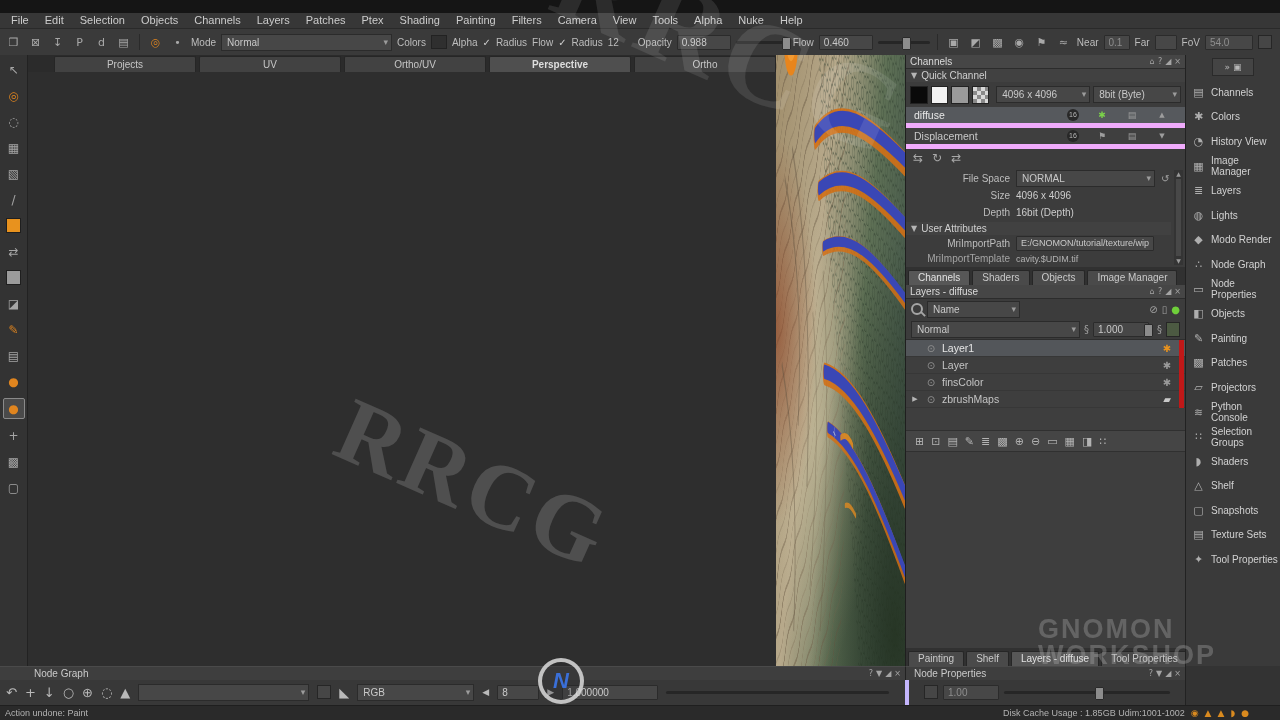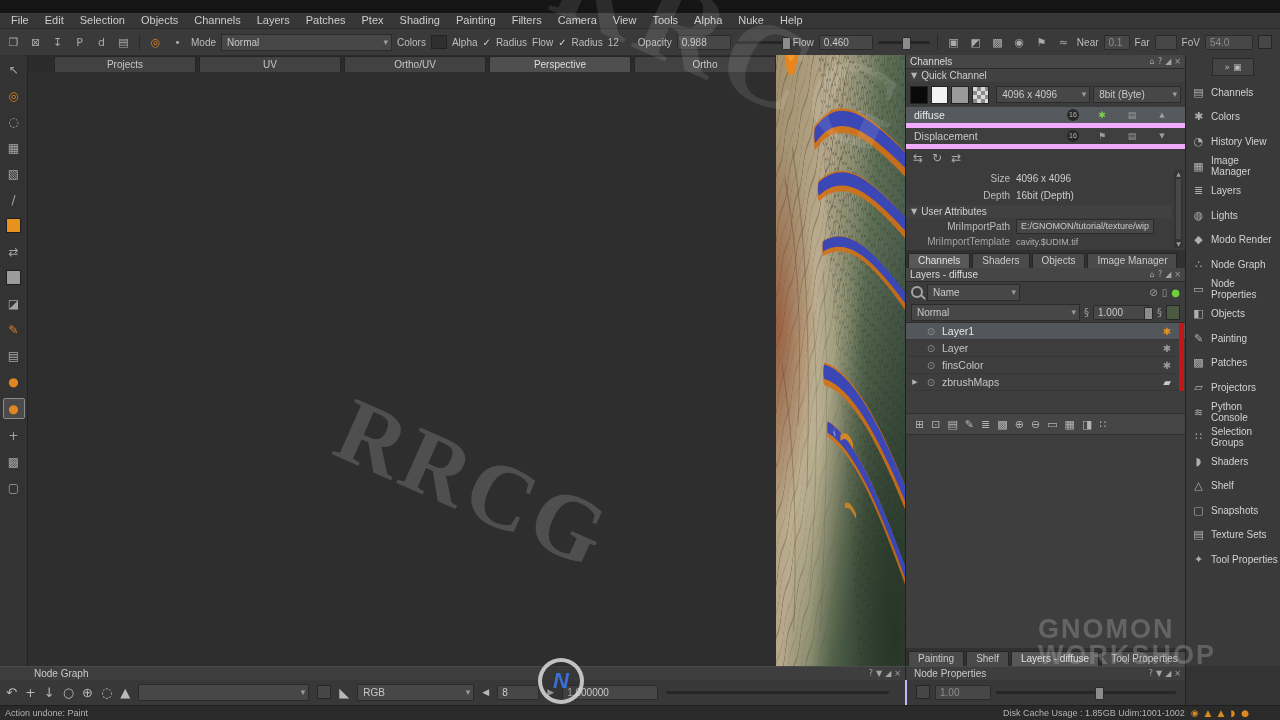--- a/index.html
+++ b/index.html
@@ -30,21 +30,21 @@
   
   .main{position:absolute;top:55px;left:0;width:1280px;height:611px;display:flex;}
   .lefttools{width:28px;background:#333333;border-right:1px solid #222;display:flex;flex-direction:column;align-items:center;padding-top:5px;gap:7px;box-sizing:border-box;}
   .lt{width:20px;height:19px;display:flex;align-items:center;justify-content:center;color:#a5a5a5;font-size:12px;}
   .lt .sw{width:13px;height:13px;border:1px solid #1f1f1f;}
   .lt.sel{border:1px solid #8a8a8a;background:#4a4a4a;border-radius:2px;}
 
   .center{width:877px;display:flex;}
   .tabstrip{height:17px;background:#2b2b2b;display:flex;gap:3px;padding-left:26px;align-items:flex-end;}
   .vtab{width:140px;text-align:center;font-size:10px;background:#424242;color:#c6c6c6;line-height:15px;height:15px;border:1px solid #262626;border-bottom:none;border-radius:2px 2px 0 0;}
-  .vtab.active{background:#4f4f4f;color:#dedede;}
+  .vtab.active{background:#4f4f4f;color:#dedede;font-weight:bold;}
   .viewport{flex:1;position:relative;background:#454545;overflow:hidden;}
   .viewport svg{display:block;}
 
   
   .rightpanel{width:280px;background:#3c3c3c;border-left:1px solid #1f1f1f;display:flex;flex-direction:column;box-sizing:border-box;}
   .phead{height:13px;background:#464646;display:flex;align-items:center;padding:0 4px;font-size:10px;color:#dadada;border-bottom:1px solid #2c2c2c;flex:0 0 auto;}
   .phead .t{flex:1;}
   .pico{font-size:8px;color:#a5a5a5;margin-left:3px;font-family:"DejaVu Sans",sans-serif;}
   .secthead{height:13px;display:flex;align-items:center;padding-left:5px;font-size:10px;color:#cfcfcf;background:#414141;gap:4px;}
   .tri{font-size:8px;color:#b5b5b5;}
@@ -97,21 +97,21 @@
   
   .bottombar{position:absolute;top:666px;left:0;width:1280px;height:54px;display:flex;flex-direction:column;background:#313131;}
   .bb-headers{height:14px;display:flex;}
   .ng-header{width:905px;background:#3e3e3e;border-top:1px solid #4a4a4a;display:flex;align-items:center;font-size:10px;color:#cacaca;box-sizing:border-box;}
   .ng-header .t{padding-left:34px;flex:1;}
   .np-header{width:280px;background:#3e3e3e;border-top:1px solid #4a4a4a;border-left:1px solid #222;display:flex;align-items:center;font-size:10px;color:#cacaca;padding:0 4px;box-sizing:border-box;}
   .np-header .t{flex:1;padding-left:4px;}
   .bb-stub{width:95px;background:#333;border-left:1px solid #222;box-sizing:border-box;}
   .bb-tools{height:26px;display:flex;}
   .bb-left{width:905px;display:flex;align-items:center;gap:8px;padding:0 6px;box-sizing:border-box;background:#383838;}
-  .bb-right{width:280px;display:flex;align-items:center;gap:5px;padding:0 9px;box-sizing:border-box;background:#383838;border-left:2px solid #c4b5fd;}
+  .bb-right{width:280px;display:flex;align-items:center;gap:5px;padding:0 15px;box-sizing:border-box;background:#383838;border-left:4px solid #c4b5fd;}
   .bico{color:#b9b9b9;font-size:13px;}
   .bsm{width:12px;height:12px;background:#464646;border:1px solid #262626;}
   .statusbar{height:14px;background:#2a2a2a;display:flex;align-items:center;font-size:9px;color:#b2b2b2;padding:0 5px;gap:6px;border-top:1px solid #1f1f1f;}
   .statusbar .sp{flex:1;}
   .sico{color:#d98a1f;font-size:9px;}
 
   
   .wm{position:absolute;pointer-events:none;z-index:40;}
   .wm-rrcg1{left:545px;top:-20px;font-size:118px;font-weight:bold;color:rgba(255,255,255,0.10);
             transform:rotate(24deg);letter-spacing:6px;font-family:"Liberation Serif",serif;}
@@ -327,20 +327,25 @@
         <span class="cico gly">▤</span>
         <span class="cico gly" style="font-size:7px;">▼</span>
       </div>
       <div class="qirow">
         <span class="qi gly">⇆</span>
         <span class="qi gly">↻</span>
         <span class="qi gly">⇄</span>
       </div>
       <div class="form">
         <div class="frow">
+          <span class="flabel">File Space</span>
+          <div class="drop" style="width:118px;">NORMAL</div>
+          <span class="miniico gly">↺</span>
+        </div>
+        <div class="frow">
           <span class="flabel">Size</span>
           <span class="fvalue">4096 x 4096</span>
         </div>
         <div class="frow">
           <span class="flabel">Depth</span>
           <span class="fvalue">16bit (Depth)</span>
         </div>
         <div class="secthead" style="margin-left:0;margin-top:1px;">
           <span class="tri gly">▼</span>
           <span>User Attributes</span>

